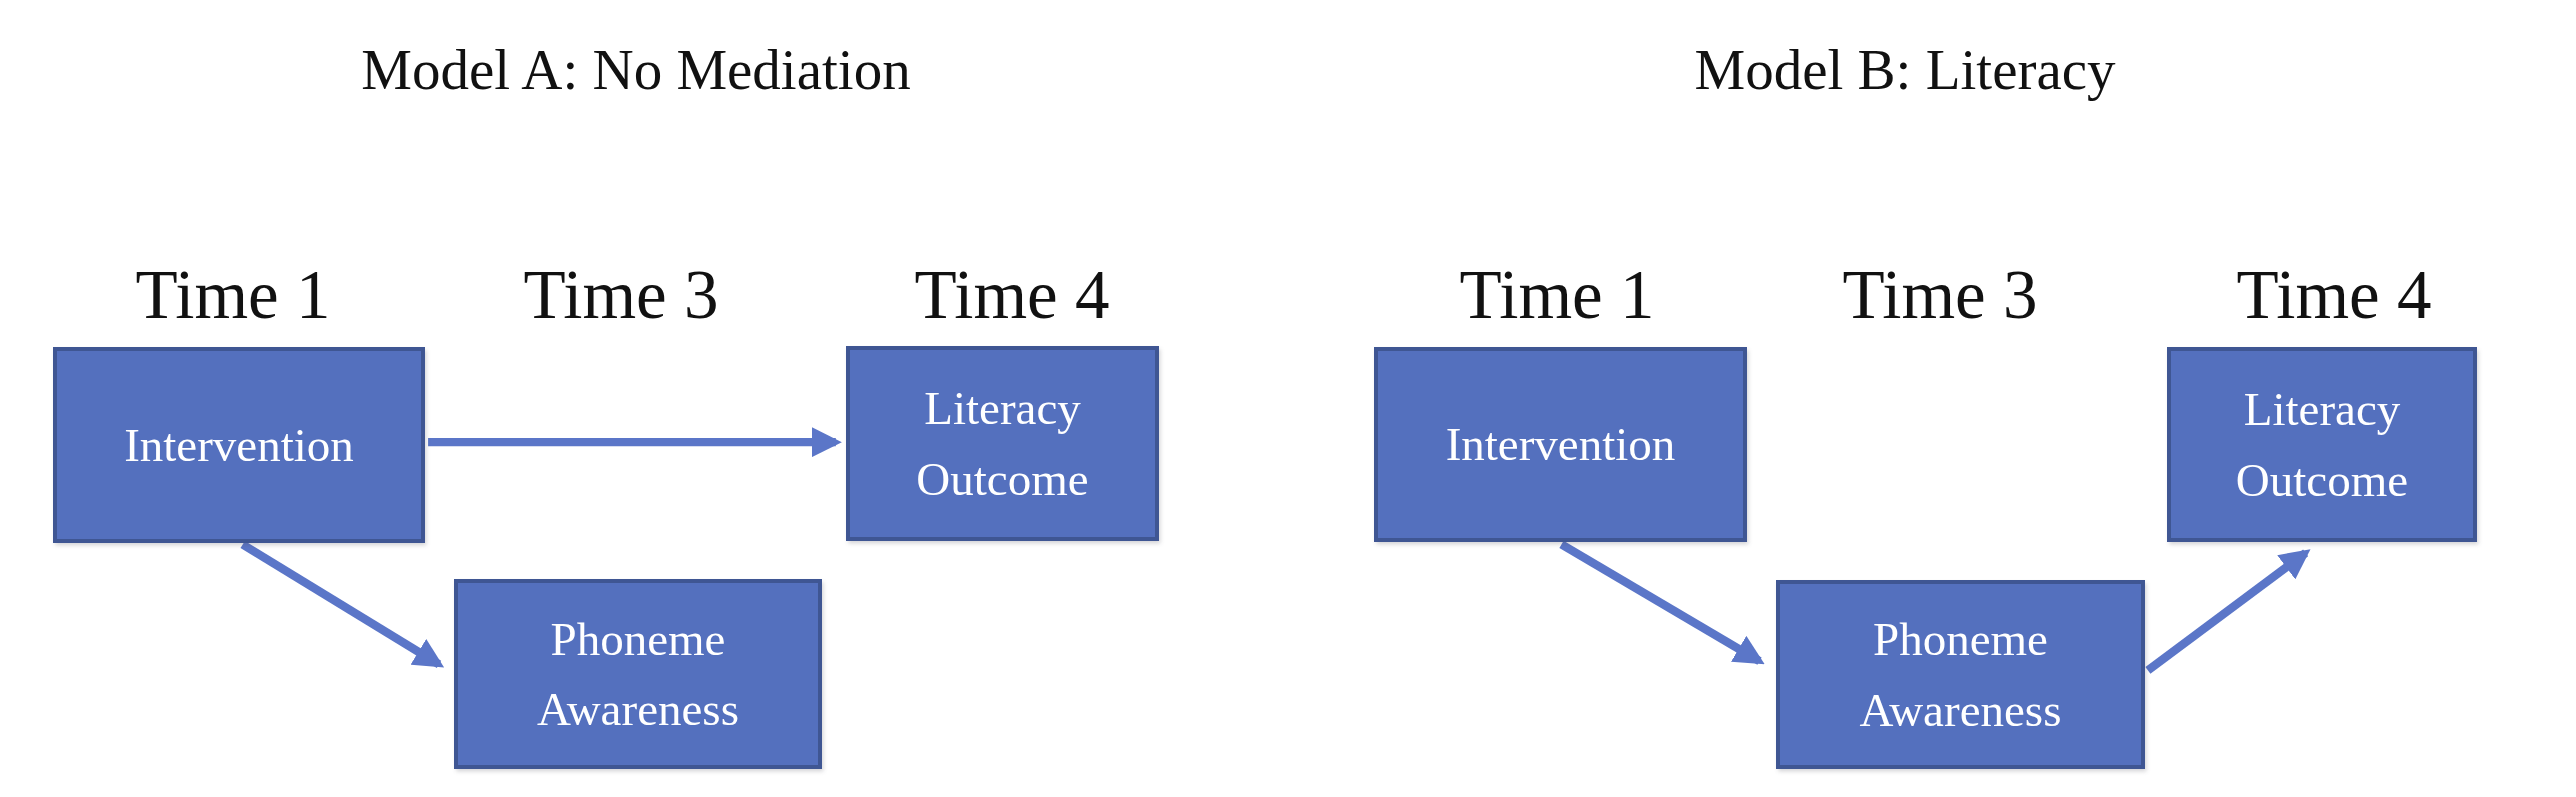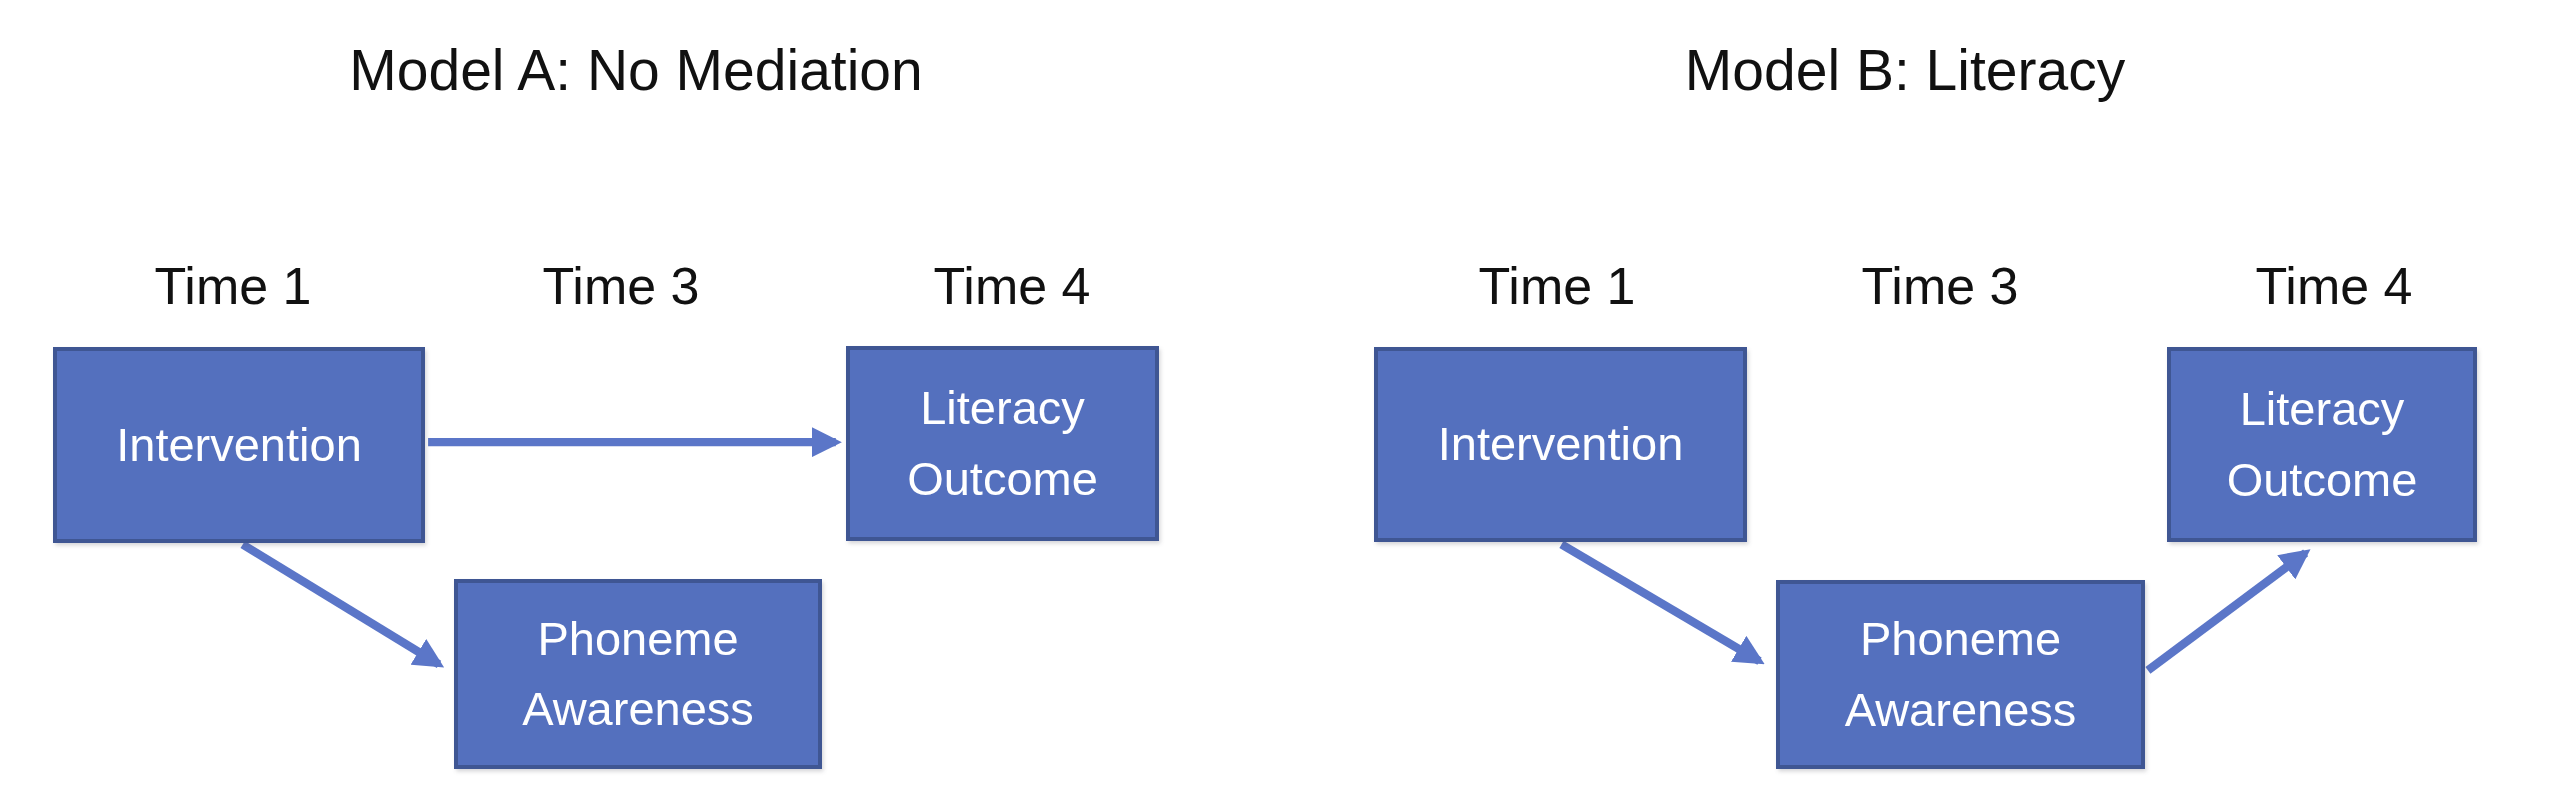--- a/index.html
+++ b/index.html
@@ -10,32 +10,32 @@
     --label_text:#111111;
     --background:#FFFFFF;
   }
   html,body{margin:0;padding:0;}
   body{
     width:2576px;height:797px;
     background:var(--background);
     font-family:"Liberation Sans", sans-serif;
     position:relative;overflow:hidden;
   }
-  .stage{position:absolute;left:0;top:0;width:2040px;height:797px;}
+  .stage{position:absolute;left:0;top:0;width:2040px;height:797px;font-family:Liberation Serif, serif;}
   .arrow-layer{position:absolute;left:0;top:0;width:2576px;height:797px;z-index:1;}
   .arrow-line{stroke:var(--arrow);stroke-width:10;fill:none;}
   .arrow-head{fill:var(--arrow);}
   .diagram-title{
     position:absolute;top:39px;transform:translateX(-50%);
     font-size:57px;line-height:1.1;color:var(--label_text);
     white-space:nowrap;z-index:2;
   }
   .time-label{
     position:absolute;top:258px;transform:translateX(-50%);
-    font-size:52px;line-height:1.1;color:var(--label_text);
+    font-size:69px;line-height:1.1;color:var(--label_text);
     white-space:nowrap;z-index:2;
   }
   .node-box{
     position:absolute;box-sizing:border-box;z-index:2;
     background:var(--box_fill);
     border:4.2px solid var(--box_border);
     color:var(--box_text);
     display:flex;align-items:center;justify-content:center;
     text-align:center;
     font-size:47px;line-height:1.5;

